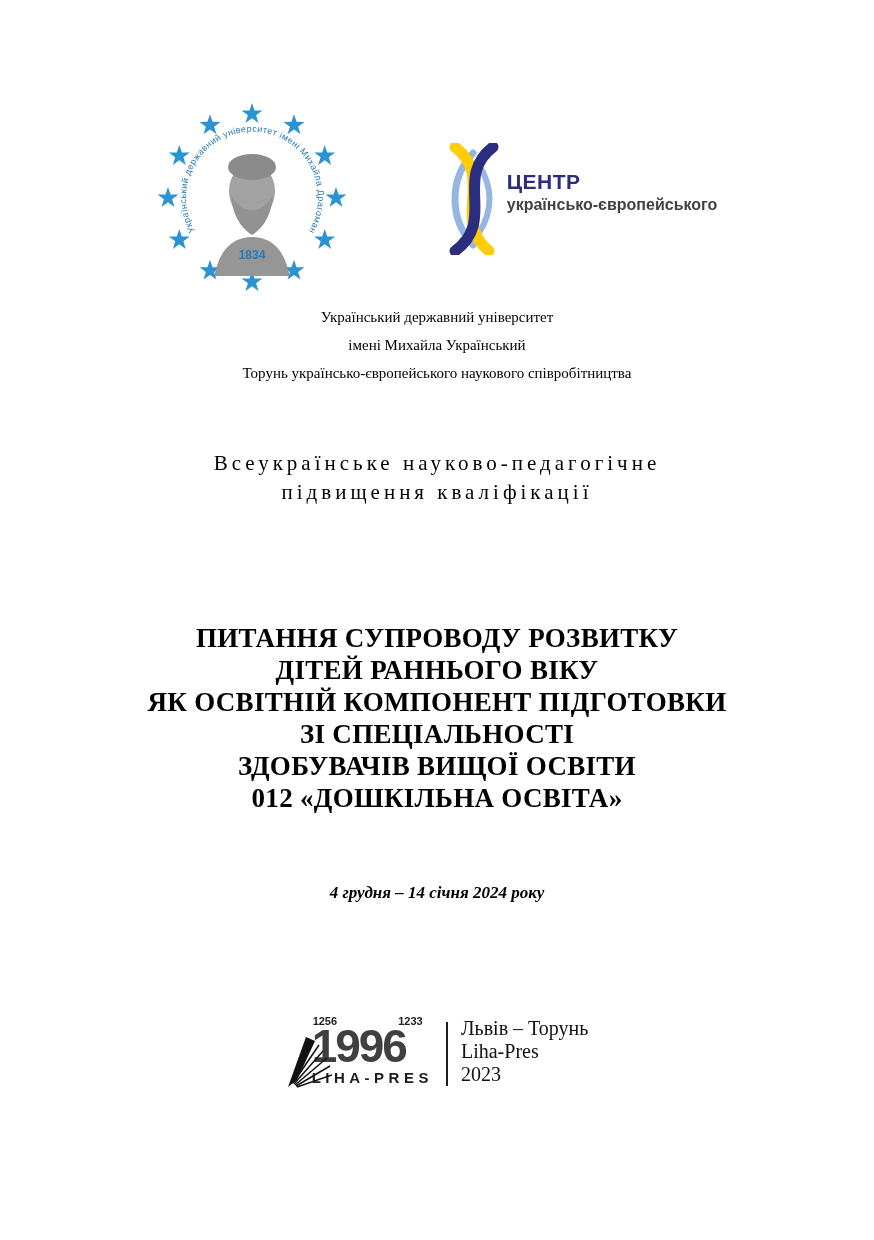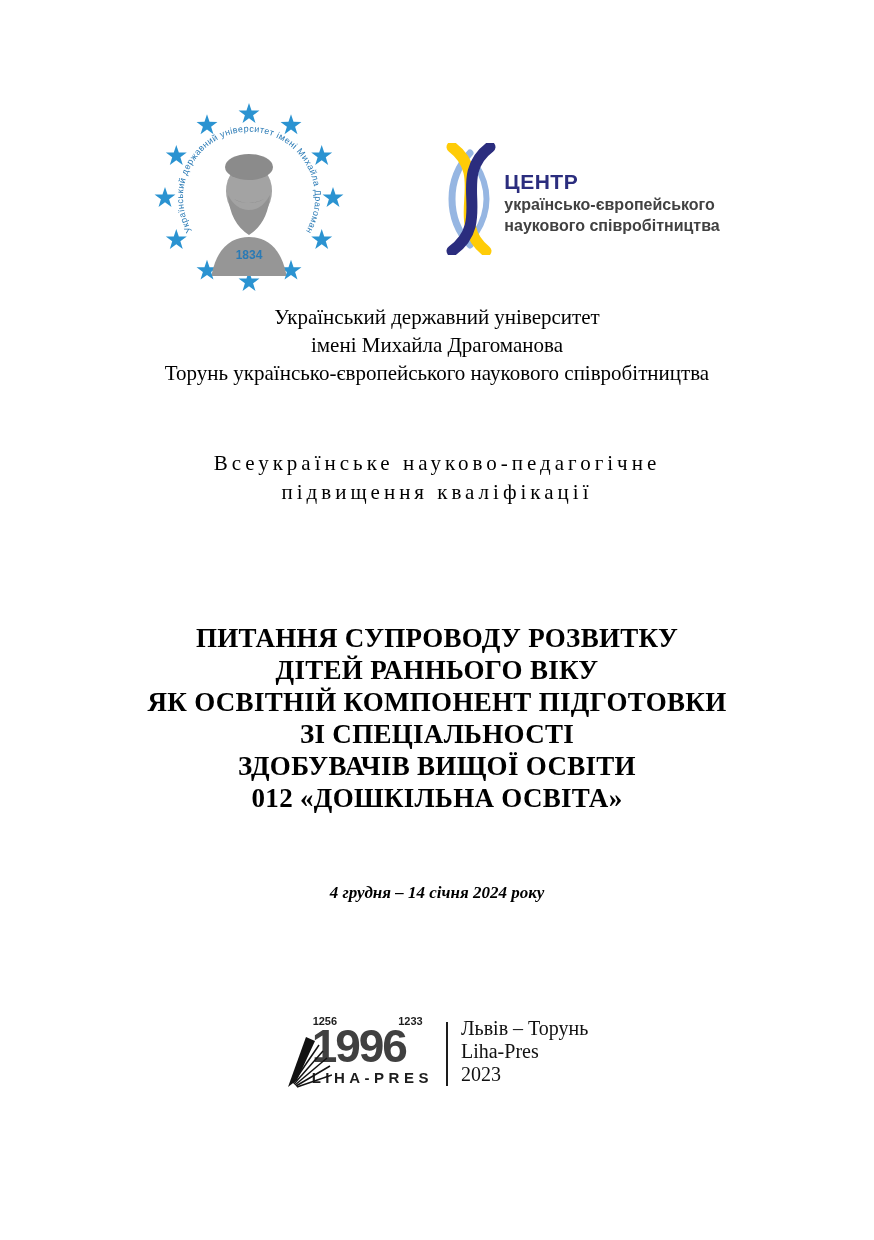--- a/index.html
+++ b/index.html
@@ -40,21 +40,21 @@
     font-size: 16px;
     font-weight: bold;
     color: #414141;
     line-height: 21px;
   }
 
   
   .org {
     margin-top: 10px;
     text-align: center;
-    font-size: 21px;
+    font-size: 15px;
     line-height: 28px;
   }
 
   
   .event {
     margin-top: 62px;
     text-align: center;
     font-size: 21px;
     line-height: 29px;
     letter-spacing: 4px;
@@ -176,28 +176,27 @@
     <div class="cuesc">
       <svg class="cuesc-mark" viewBox="0 0 60 112" aria-hidden="true">
         <path d="M 30 10 C 6 36 6 76 30 102" stroke="#96b6e2" stroke-width="7" fill="none" stroke-linecap="round"></path>
         <path d="M 36 22 C 50 44 50 68 36 90" stroke="#96b6e2" stroke-width="6" fill="none" stroke-linecap="round"></path>
         <path d="M 12 4 C 52 34 8 78 46 108" stroke="#ffcc07" stroke-width="11" fill="none" stroke-linecap="round"></path>
         <path d="M 50 4 C 10 34 54 78 12 108" stroke="#2b2d7e" stroke-width="11" fill="none" stroke-linecap="round"></path>
       </svg>
       <div class="cuesc-text">
         <div class="cuesc-title">ЦЕНТР</div>
         <div class="cuesc-sub">українсько-європейського</div>
-        <div class="cuesc-sub">наукового співробітництва</div>
       </div>
     </div>
   </div>
 
   <div class="org">
     <div>Український державний університет</div>
-    <div>імені Михайла Драгоманова</div>
+    <div>імені Михайла Український</div>
     <div>Торунь українсько-європейського наукового співробітництва</div>
   </div>
 
   <div class="event">
     <div>Всеукраїнське науково-педагогічне</div>
     <div>підвищення кваліфікації</div>
   </div>
 
   <div class="main-title">
     <div>ПИТАННЯ СУПРОВОДУ РОЗВИТКУ</div>

